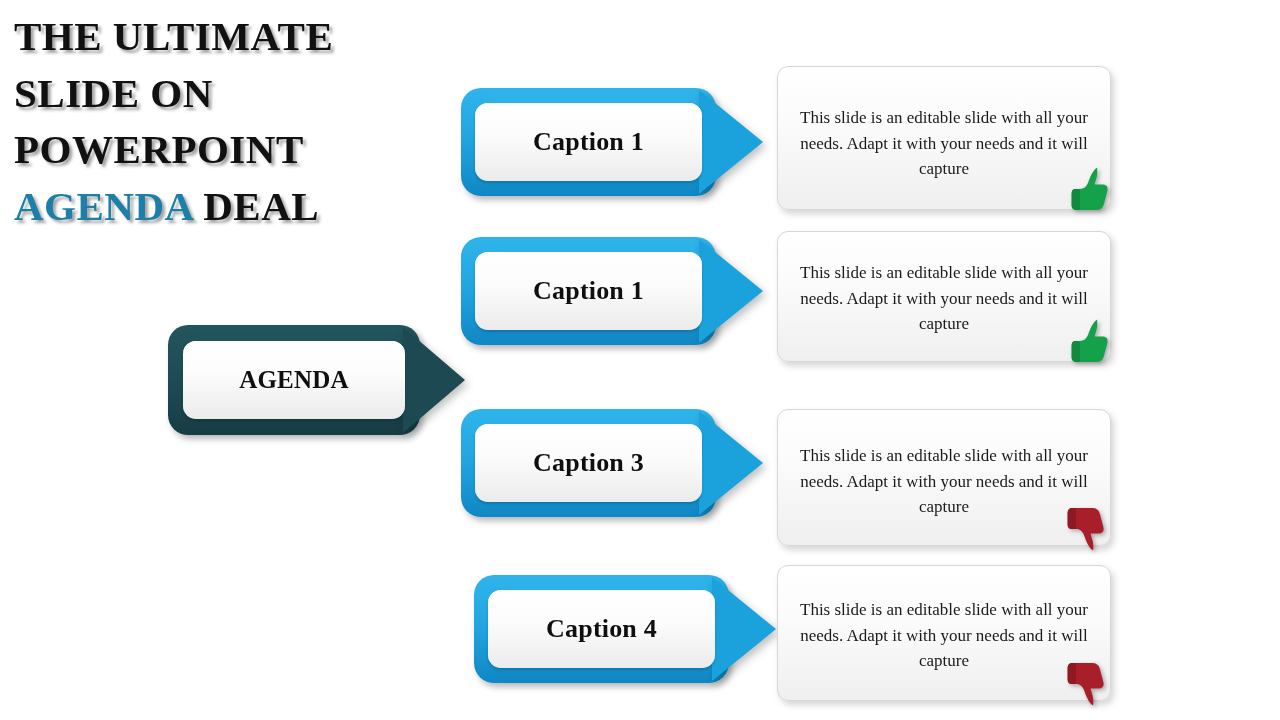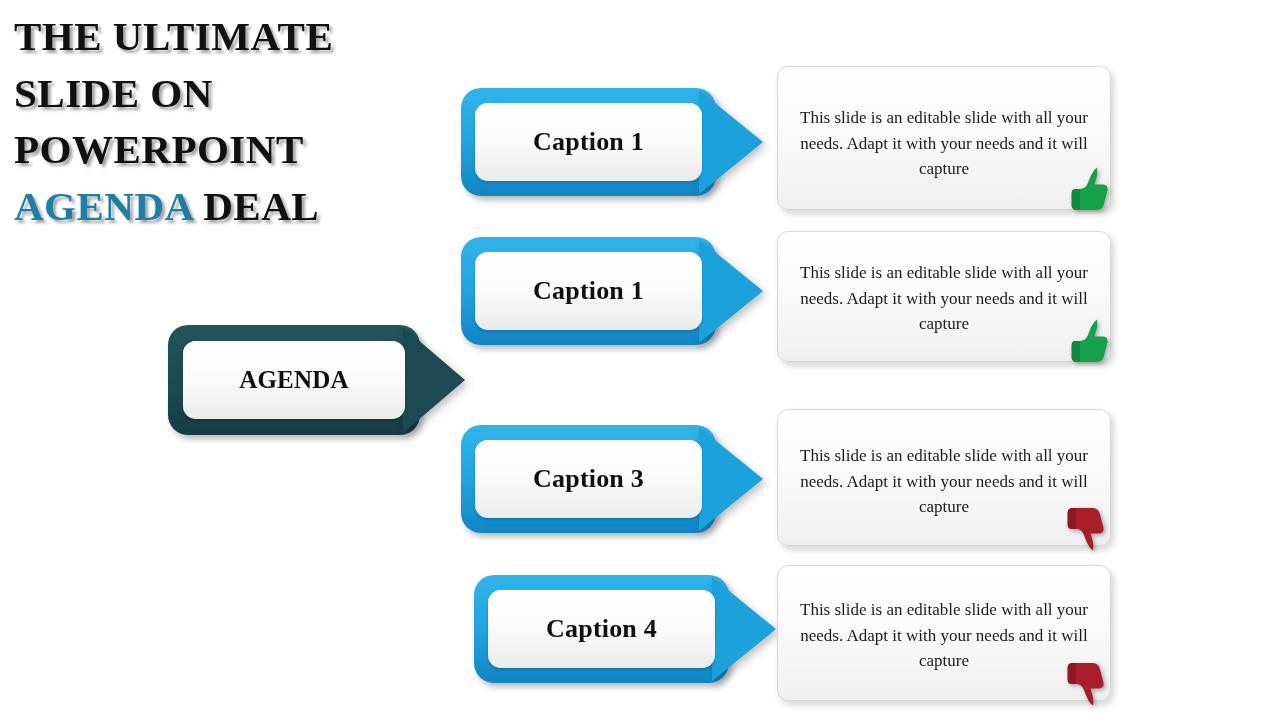--- a/index.html
+++ b/index.html
@@ -108,21 +108,21 @@
     border-bottom: 52px solid transparent;
     border-left: 64px solid #1ba2dd;
   }
   .caption-chip .chip-inner {
     left: 14px; top: 15px; width: 227px; height: 78px;
   }
   .caption-chip .chip-label { font-size: 26px; }
 
   #caption-chip-1 { left: 461px; top: 88px; }
   #caption-chip-2 { left: 461px; top: 237px; }
-  #caption-chip-3 { left: 461px; top: 425px; text-decoration: underline; }
+  #caption-chip-3 { left: 461px; top: 409px; text-decoration: underline; }
   #caption-chip-4 { left: 474px; top: 575px; }
 
   
   .text-panel {
     position: absolute;
     left: 777px;
     width: 334px;
     border: 1px solid #d7d7d7;
     border-radius: 11px;
     background: linear-gradient(180deg, #ffffff 0%, #fbfbfb 40%, #efefef 100%);

